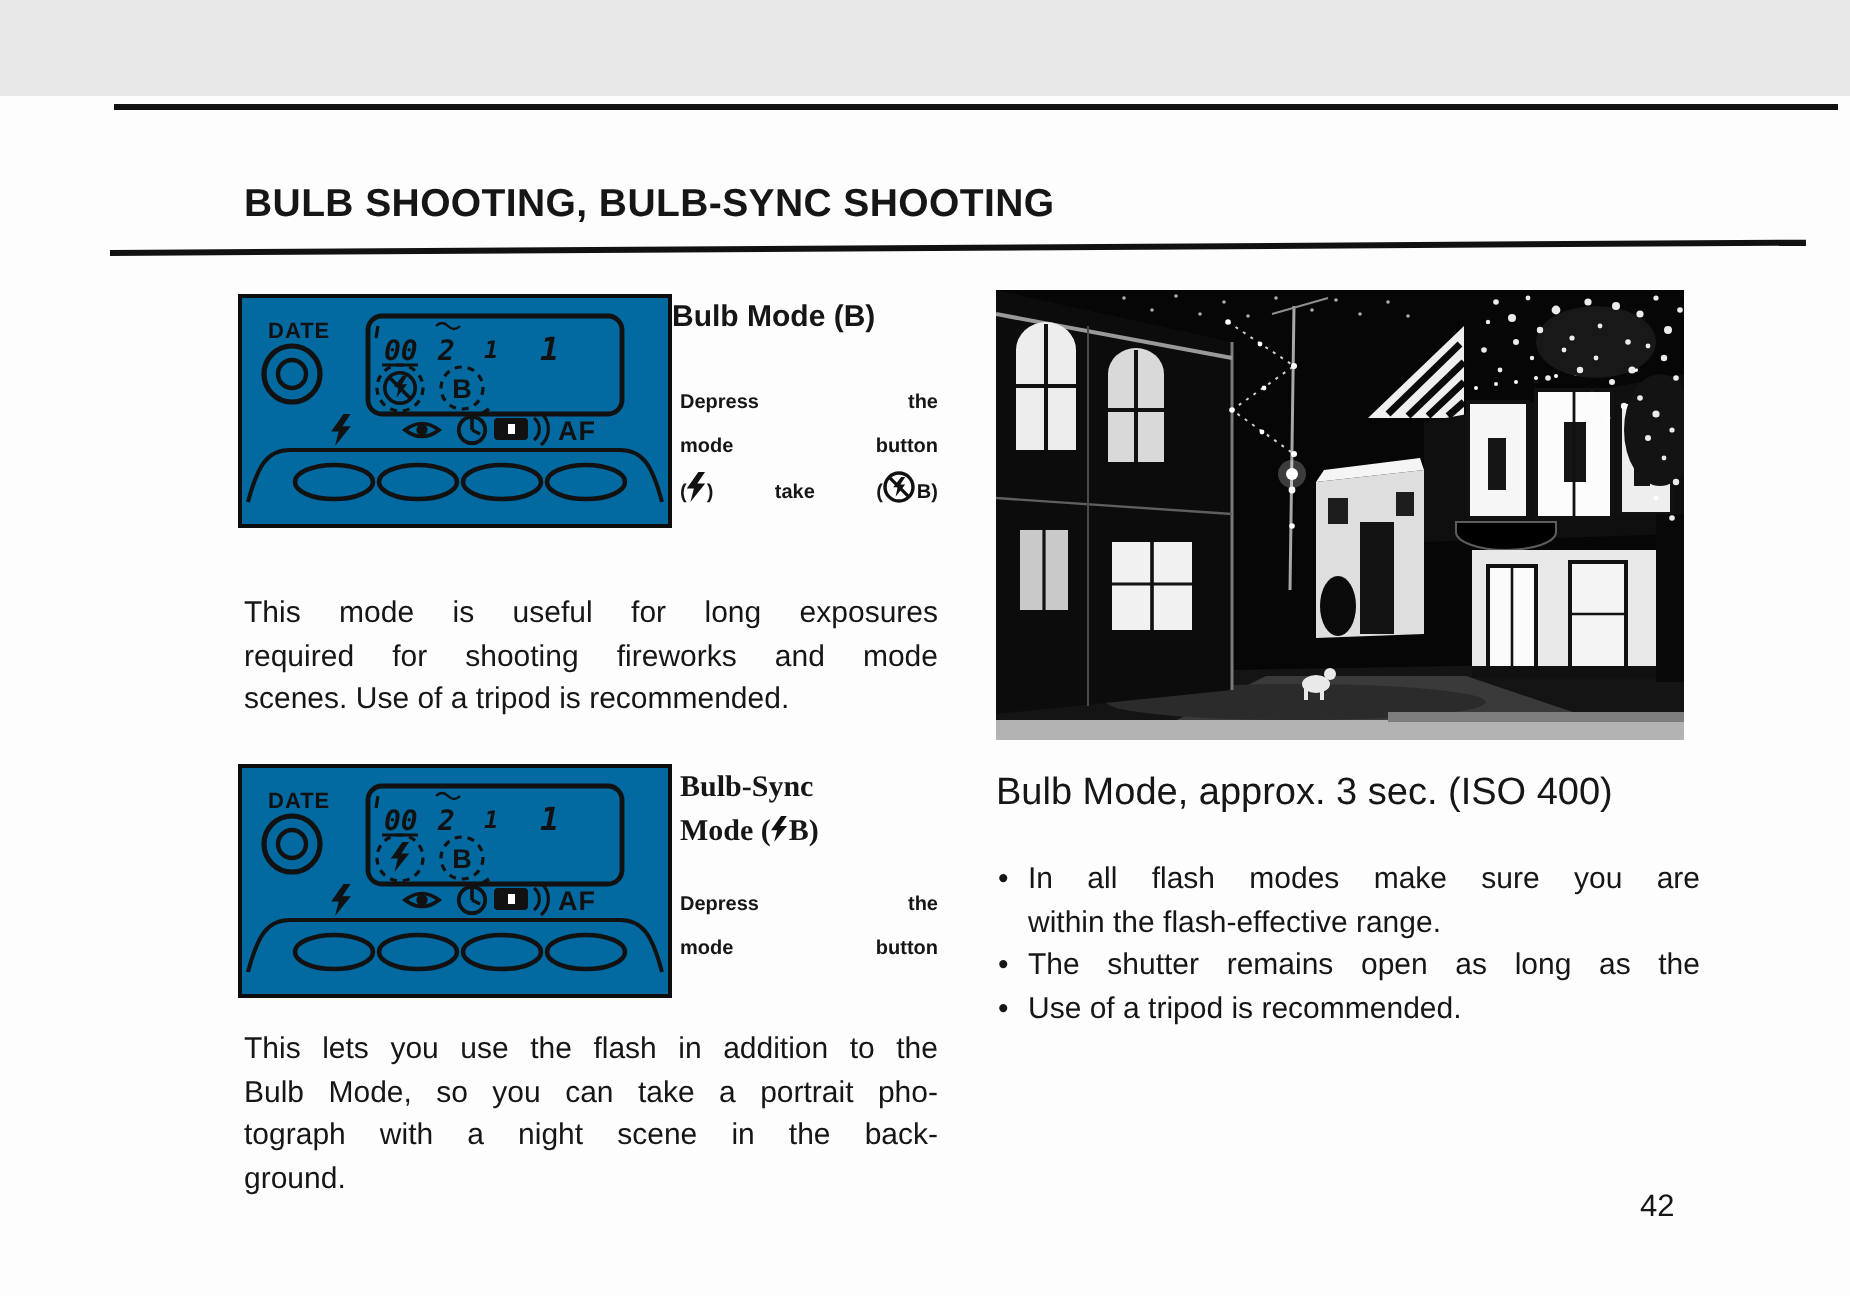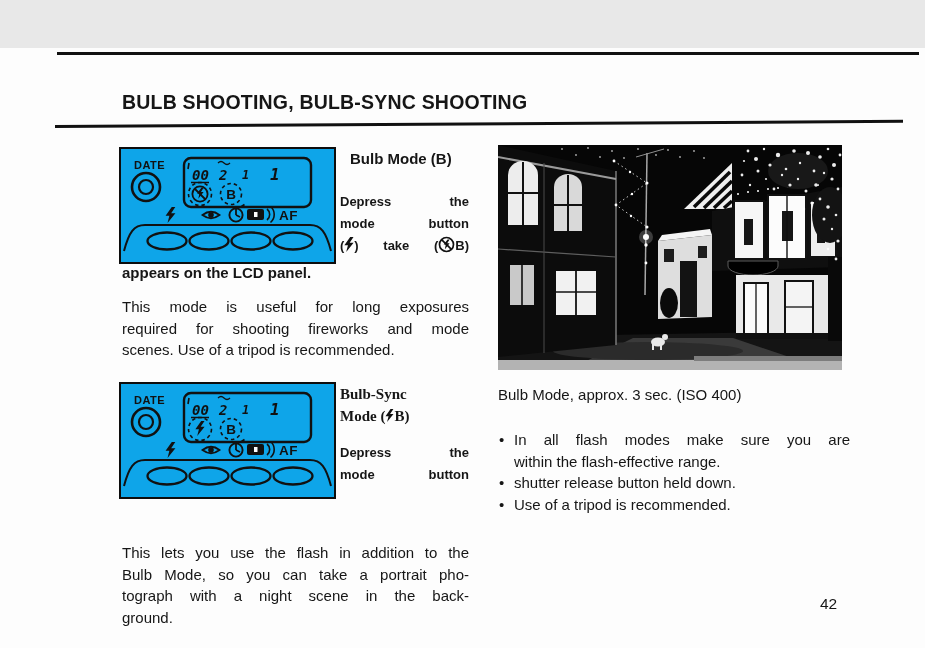--- a/index.html
+++ b/index.html
@@ -9,31 +9,31 @@
   }
   .abs { position:absolute; }
   .rule { background:#111; }
   .title {
     left:122px; top:43px; font-size:19.5px; font-weight:bold; letter-spacing:0.2px;
     white-space:nowrap;
   }
   .body-txt { font-size:15px; line-height:21.7px; }
   .bold { font-weight:bold; }
   .jline { text-align:justify; text-align-last:justify; }
-  .narrow { width:129px; font-weight:bold; font-size:13px; line-height:22px; }
+  .narrow { width:129px; font-weight:bold; font-size:10px; line-height:22px; }
   .wide { width:347px; }
   .iconflex { display:flex; justify-content:space-between; align-items:center; font-weight:bold; }
   .ic-bolt { width:10px; height:15px; vertical-align:-2px; }
   .ic-bolt-sm { width:9px; height:13px; vertical-align:-1px; }
   .ic-flashoff { width:17px; height:17px; vertical-align:-3px; }
-  .lcd-box { border:2.5px solid #0d0d0d; background:#0ea5e9; }
+  .lcd-box { border:2.5px solid #0d0d0d; background:#0369a1; }
   .lcd-svg { display:block; width:100%; height:100%; }
   .photo-box { background:#060606; }
   .photo-svg { display:block; width:100%; height:100%; }
-  .caption { font-size:15px; }
+  .caption { font-size:19px; }
   .notes { width:351px; font-size:15px; line-height:21.7px; }
   .note { display:grid; grid-template-columns:15px 1fr; }
   .note .bullet { font-size:15px; }
   .pgnum { font-size:15.5px; }
   svg text { font-family:"Liberation Sans", sans-serif; fill:#111; }
   .svg-label { font-weight:bold; }
   .lcd-digit { font-family:"DejaVu Sans Mono", monospace; font-weight:bold; font-style:italic; }
 </style>
 </head>
 <body>
@@ -104,37 +104,36 @@
       <path d="M210,102 C205,83 200,76 189,76" fill="none" stroke="#111" stroke-width="2"></path>
       <g fill="none" stroke="#111" stroke-width="2.3">
         <ellipse cx="46" cy="92" rx="19.5" ry="8.5"></ellipse>
         <ellipse cx="88" cy="92" rx="19.5" ry="8.5"></ellipse>
         <ellipse cx="130" cy="92" rx="19.5" ry="8.5"></ellipse>
         <ellipse cx="172" cy="92" rx="19.5" ry="8.5"></ellipse>
       </g>
     </svg>
   </div>
 
-  <div class="abs body-txt bold" style="left:350px; top:100px; white-space:nowrap;">Bulb Mode (B)</div>
+  <div class="abs body-txt bold" style="left:336px; top:100px; white-space:nowrap;">Bulb Mode (B)</div>
 
   <div class="abs narrow" style="left:340px; top:143px;">
     <div class="jline">Depress the</div>
     <div class="jline">mode button</div>
     <div class="iconflex">
       <span><span>(</span><svg class="ic-bolt">
             <use href="#bolt"></use>
           </svg><span>)</span></span>
       <span>take</span>
       <span><span>(</span><svg class="ic-flashoff">
             <use href="#flashoff"></use>
           </svg><span>B)</span></span>
     </div>
   </div>
 
-  <div class="abs body-txt bold" style="left:122px; top:214px;">appears on the LCD panel.</div>
 
   <div class="abs body-txt wide" style="left:122px; top:248px;">
     <div class="jline">This mode is useful for long exposures</div>
     <div class="jline">required for shooting fireworks and mode</div>
     <div>scenes. Use of a tripod is recommended.</div>
   </div>
 
   <div class="abs lcd-box" style="left:119px; top:334px; width:213px; height:113px;">
     <svg class="lcd-svg" viewBox="0 0 213 113">
       <text x="13" y="20" font-size="11" class="svg-label" letter-spacing="0.5">DATE</text>
@@ -190,21 +189,21 @@
           <use href="#bolt"></use>
         </svg><span>B)</span></div>
   </div>
 
   <div class="abs narrow" style="left:340px; top:394px;">
     <div class="jline">Depress the</div>
     <div class="jline">mode button</div>
   </div>
 
 
-  <div class="abs body-txt wide" style="left:122px; top:494px;">
+  <div class="abs body-txt wide" style="left:122px; top:466px;">
     <div class="jline">This lets you use the flash in addition to the</div>
     <div class="jline">Bulb Mode, so you can take a portrait pho-</div>
     <div class="jline">tograph with a night scene in the back-</div>
     <div>ground.</div>
   </div>
 
   <div class="abs photo-box" style="left:498px; top:97px; width:344px; height:225px;">
     <svg class="photo-svg" viewBox="0 0 344 225" preserveAspectRatio="none">
       <rect width="344" height="225" fill="#060606"></rect>
 
@@ -370,21 +369,21 @@
     <div class="note">
       <span class="bullet">•</span>
       <span>
         <span class="jline" style="display:block;">In all flash modes make sure you are</span>
         <span style="display:block;">within the flash-effective range.</span>
       </span>
     </div>
     <div class="note">
       <span class="bullet">•</span>
       <span>
-        <span style="display:block;">shutter release button held down.</span>
+        <span class="jline" style="display:block;">The shutter remains open as long as the</span>
       </span>
     </div>
     <div class="note">
       <span class="bullet">•</span>
       <span>
         <span style="display:block;">Use of a tripod is recommended.</span>
       </span>
     </div>
   </div>
 

